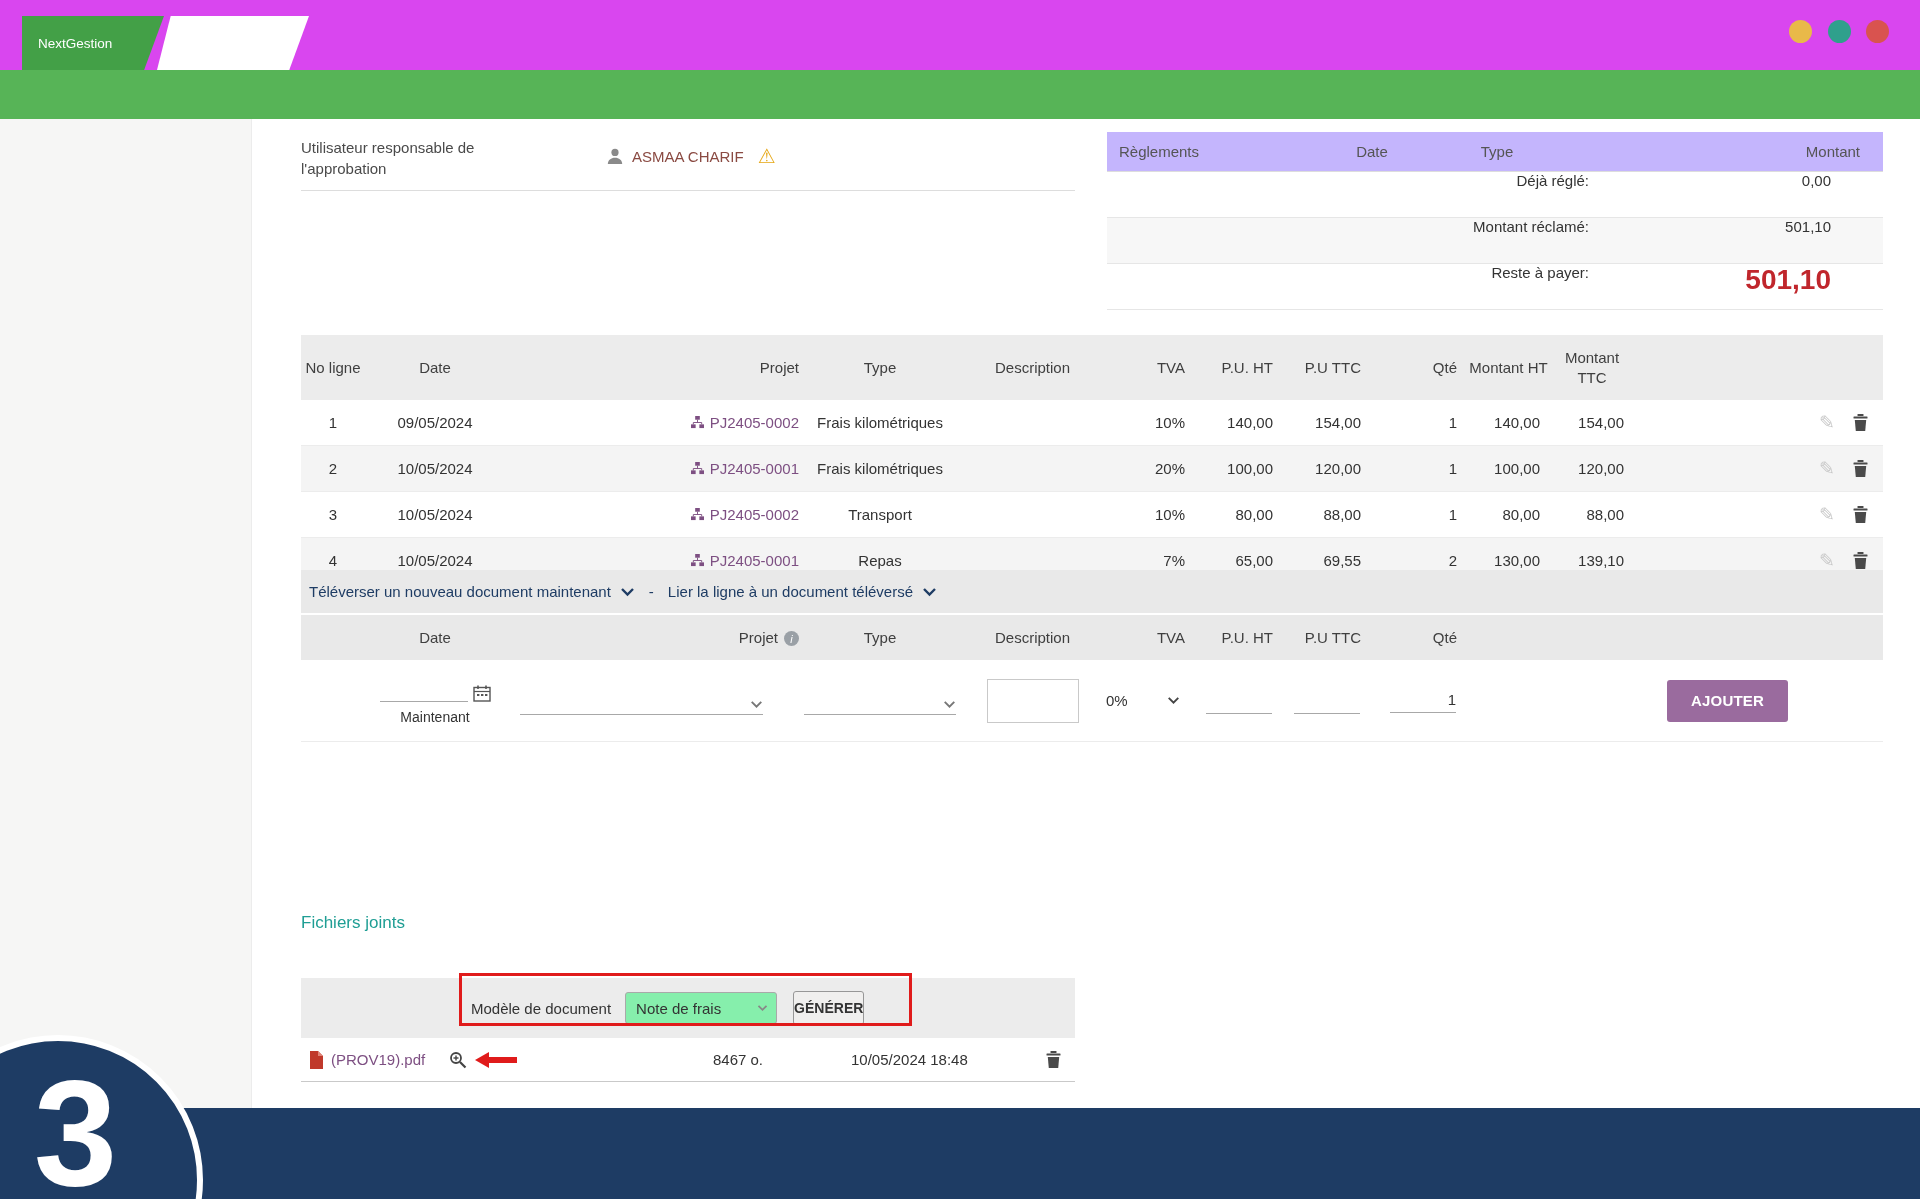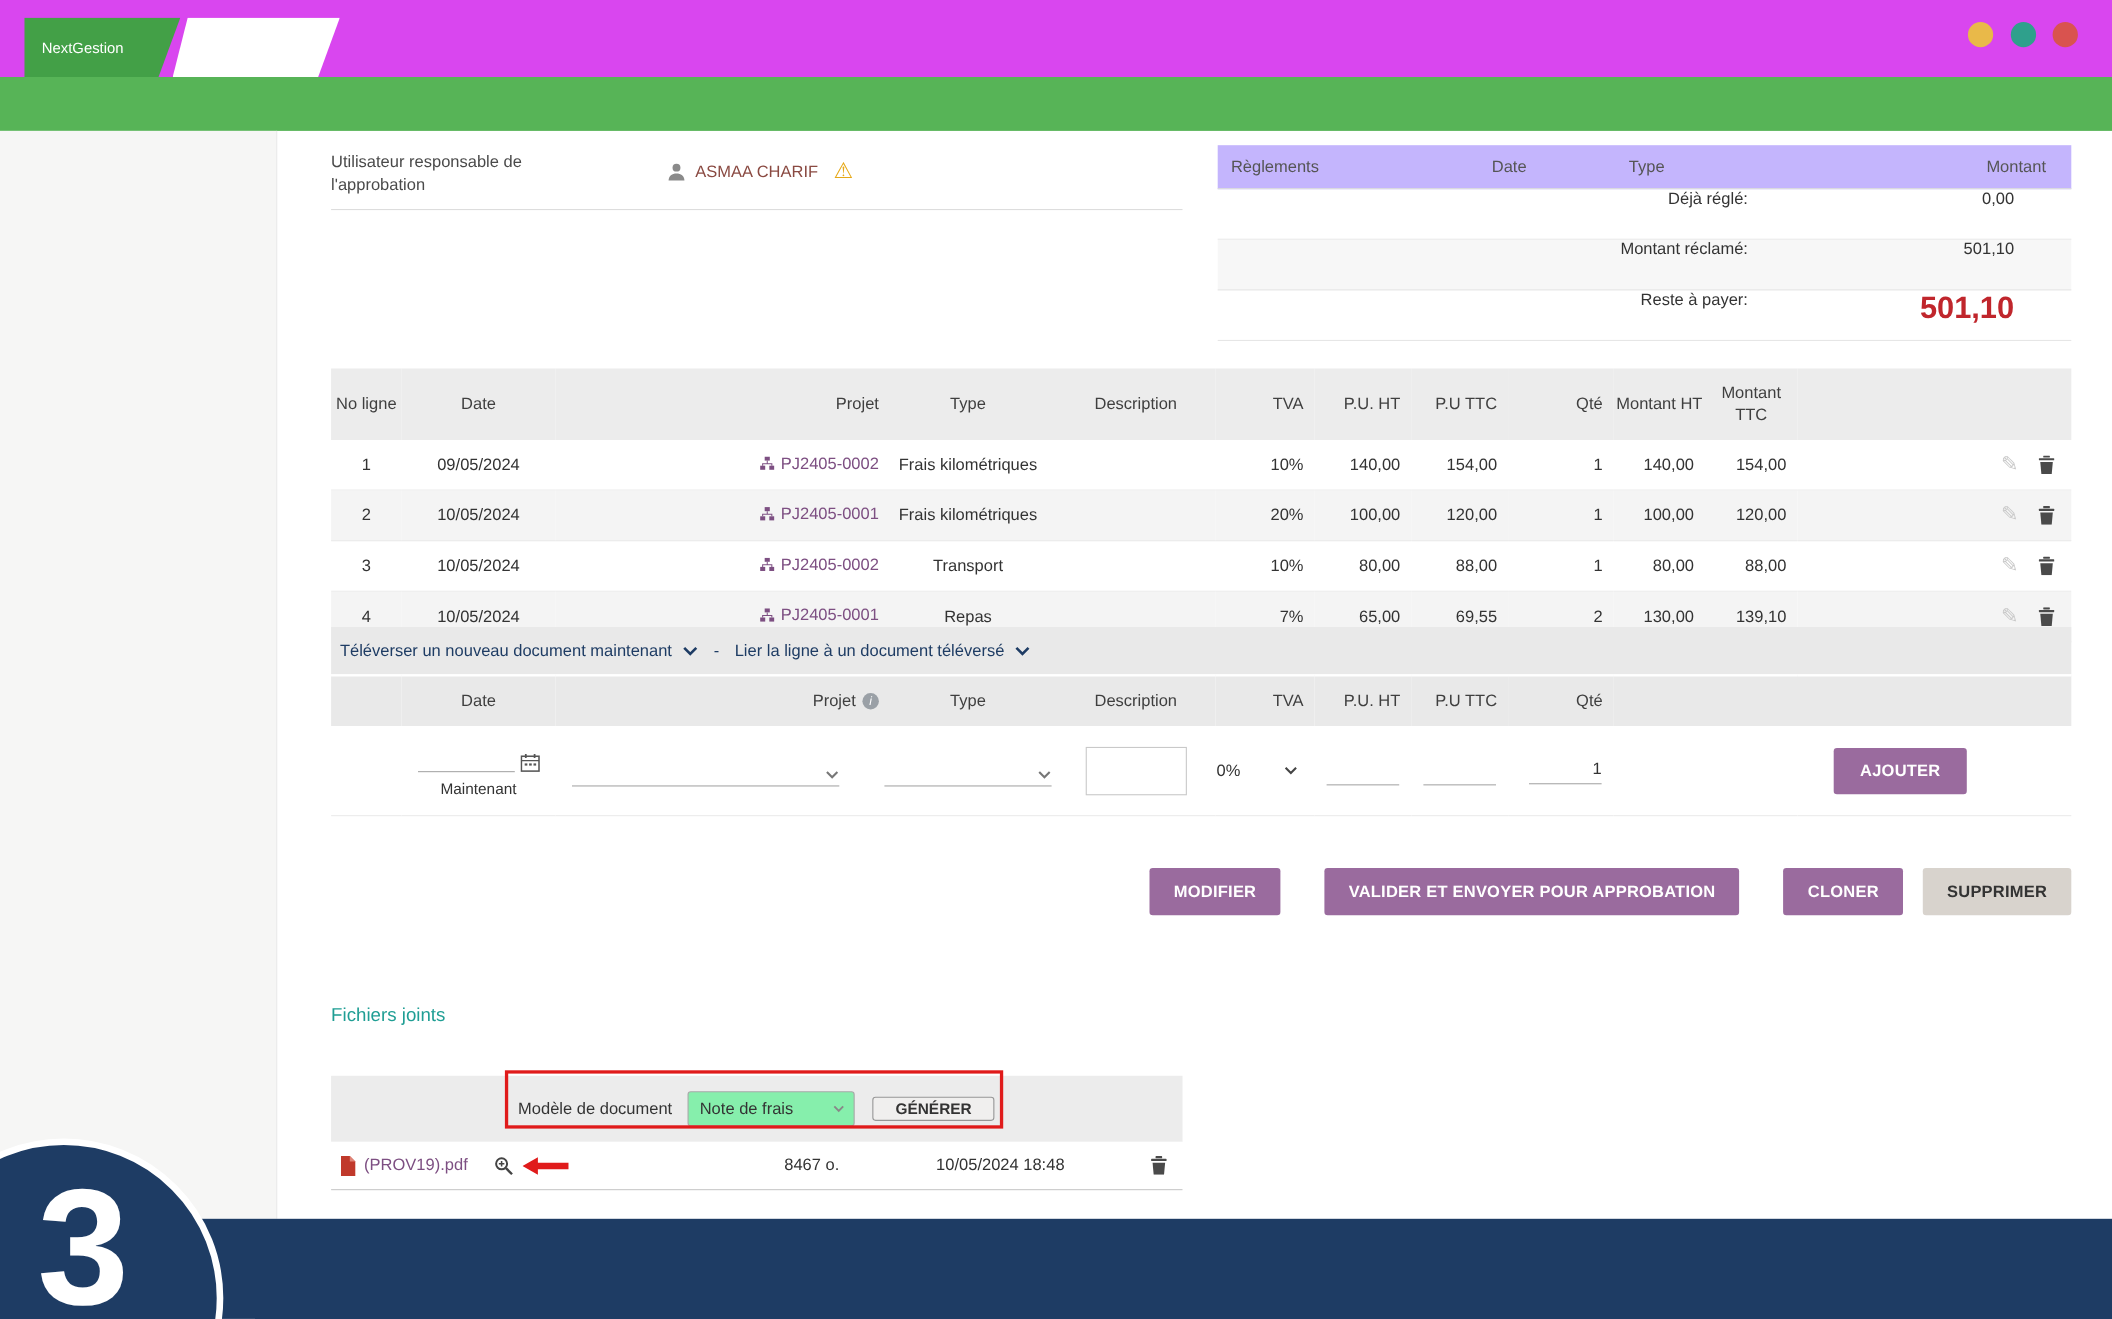--- a/index.html
+++ b/index.html
@@ -77,35 +77,35 @@
   .sel{display:flex;align-items:flex-end;justify-content:space-between;border-bottom:1px solid #a8a8a8;
        height:28px;padding-bottom:5px;box-sizing:border-box;}
   .sel-projet{width:243px;margin-left:14px;}
   .sel-type{width:152px;margin:0 auto;}
   .desc-input{display:block;width:92px;height:44px;border:1px solid #c9c9c9;margin:0 auto;background:#fff;box-sizing:border-box;}
   .tva-wrap{display:flex;align-items:center;justify-content:space-between;padding-right:14px;}
   .num-uline{width:66px;margin-left:auto;margin-right:10px;}
   .qty{width:66px;margin-left:auto;margin-right:10px;border-bottom:1px solid #a8a8a8;text-align:right;height:25px;line-height:23px;box-sizing:border-box;}
   .add-cell{display:flex;justify-content:flex-end;padding-right:94px;}
   .btn{border:none;border-radius:3px;font-family:inherit;font-weight:bold;font-size:15px;cursor:pointer;letter-spacing:.2px;}
-  .btn-purple{background:#9a6b9e;color:#fff;margin-left:22px;}
+  .btn-purple{background:#9a6b9e;color:#fff;}
   .add-btn{width:121px;height:42px;}
 
   
   .actions{position:absolute;left:301px;top:789px;width:1582px;display:flex;justify-content:flex-end;gap:18px;}
   .act{height:43px;padding:0 22px;}
   .act-suppr{background:#d8d3cd;color:#333;}
 
   
   .attach-title{position:absolute;left:301px;top:913px;font-size:17px;color:#1f9e94;}
   .attach{position:absolute;left:301px;top:967px;width:774px;margin-top:11px;}
   .attach-toolbar{height:60px;background:#ececec;display:flex;align-items:center;padding-left:170px;box-sizing:border-box;font-size:15px;color:#333;}
   .tpl-select{margin-left:14px;width:152px;height:32px;background:#86efac;border:1px solid #a9a9a9;border-radius:3px;
               display:flex;align-items:center;justify-content:space-between;padding:0 8px 0 10px;box-sizing:border-box;cursor:pointer;}
-  .gen-btn{margin-left:16px;height:22px;padding:0 20px;background:#f0efee;border:1px solid #979797;border-radius:3px;
+  .gen-btn{margin-left:16px;height:34px;padding:0 0;background:#f0efee;border:1px solid #979797;border-radius:3px;
            font-weight:bold;font-size:14px;color:#333;font-family:inherit;cursor:pointer;}
   .attach-file{height:44px;background:#fff;border-bottom:1px solid #c9c9c9;position:relative;
                display:flex;align-items:center;padding-left:8px;box-sizing:border-box;font-size:15px;color:#333;}
   .file-name{color:#7d4f82;margin-left:7px;cursor:pointer;}
   .mag{margin-left:24px;display:inline-flex;cursor:pointer;}
   .red-arrow{margin-left:8px;display:inline-flex;}
   .f-size{position:absolute;left:340px;width:122px;text-align:right;}
   .f-date{position:absolute;left:550px;}
   .f-trash{position:absolute;left:745px;display:inline-flex;cursor:pointer;}
 
@@ -459,26 +459,20 @@
           <td colspan="3">
             <div class="add-cell">
               <button class="btn btn-purple add-btn">AJOUTER</button>
             </div>
           </td>
         </tr>
       </tbody>
     </table>
   </section>
 
-  <div class="actions">
-    <button class="btn btn-purple act">MODIFIER</button>
-    <button class="btn btn-purple act">VALIDER ET ENVOYER POUR APPROBATION</button>
-    <button class="btn btn-purple act">CLONER</button>
-    <button class="btn act act-suppr">SUPPRIMER</button>
-  </div>
 
   <div class="attach-title">Fichiers joints</div>
 
   <section class="attach">
     <div class="attach-toolbar">
       <span>Modèle de document</span>
       <div class="tpl-select">
         <span>Note de frais</span>
         <svg width="11" height="8" viewBox="0 0 15 10">
             <polyline points="2,2 7.5,7.5 13,2" fill="none" stroke="#888" stroke-width="2.4"></polyline>

